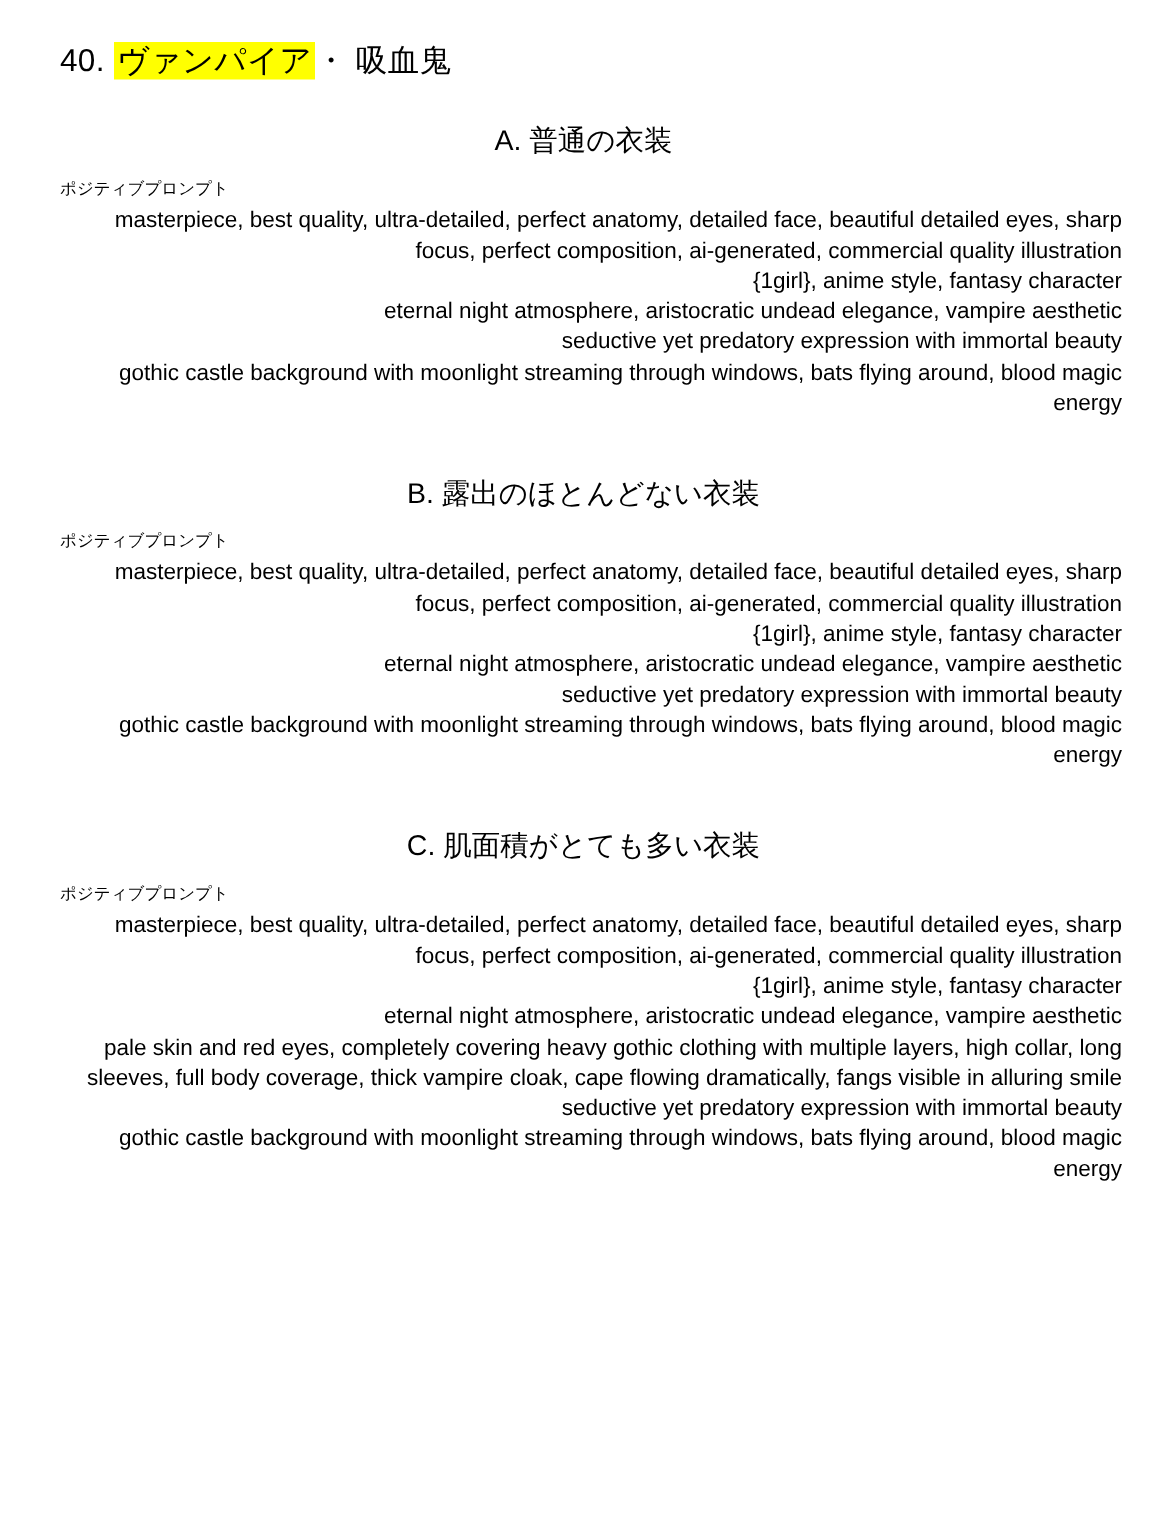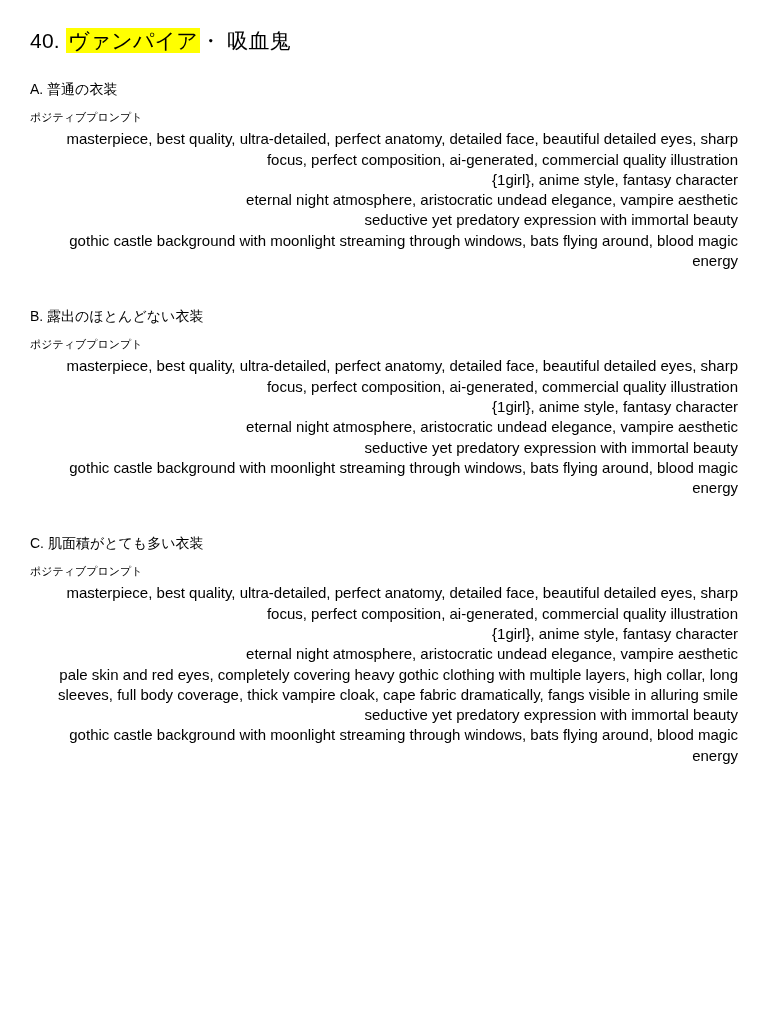--- a/index.html
+++ b/index.html
@@ -8,41 +8,42 @@
     background: #ffffff;
     color: #000000;
     font-family: "Liberation Sans", "DejaVu Sans", sans-serif;
   }
   .page {
     position: relative;
     width: 768px;
     height: 992px;
     background: #ffffff;
     box-sizing: border-box;
-    padding: 26px 30px 0 30px;
+    padding: 26px 30px 0 40px;
     overflow: hidden;
   }
   .doc-title {
     font-size: 21px;
     font-weight: 400;
     line-height: 1.25;
     margin: 2px 0 27px 0;
     letter-spacing: 0.2px;
   }
   .doc-title .hl {
     background: #ffff00;
     padding: 1px 2px;
   }
   .section {
     margin-bottom: 37px;
   }
   .section-heading {
-    font-size: 14px;
+    font-size: 19px;
     font-weight: 400;
     margin: 0 0 11px 0;
+    text-align: center;
   }
   .prompt-label {
     font-size: 11px;
     font-weight: 400;
     margin: 0 0 4px 0;
   }
   .prompt-lines {
     width: 708px;
     text-align: right;
   }
@@ -85,19 +86,19 @@
         </div>
   </div>
 
   <div class="section">
     <div class="section-heading">C. 肌面積がとても多い衣装</div>
     <div class="prompt-label">ポジティブプロンプト</div>
     <div class="prompt-lines">
           <div class="line">masterpiece, best quality, ultra-detailed, perfect anatomy, detailed face, beautiful detailed eyes, sharp focus, perfect composition, ai-generated, commercial quality illustration</div>
           <div class="line">{1girl}, anime style, fantasy character</div>
           <div class="line">eternal night atmosphere, aristocratic undead elegance, vampire aesthetic</div>
-          <div class="line">pale skin and red eyes, completely covering heavy gothic clothing with multiple layers, high collar, long sleeves, full body coverage, thick vampire cloak, cape fabric dramatically, fangs visible in alluring smile</div>
+          <div class="line">pale skin and red eyes, completely covering heavy gothic clothing with multiple layers, high collar, long sleeves, full body coverage, thick vampire cloak, cape flowing dramatically, fangs visible in alluring smile</div>
           <div class="line">seductive yet predatory expression with immortal beauty</div>
           <div class="line">gothic castle background with moonlight streaming through windows, bats flying around, blood magic energy</div>
         </div>
   </div>
 </div>
 </div>
 
 </body></html>

